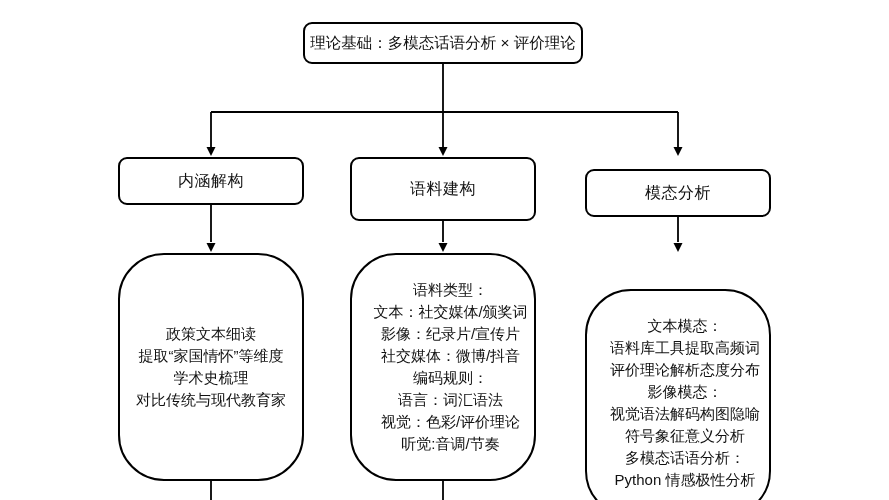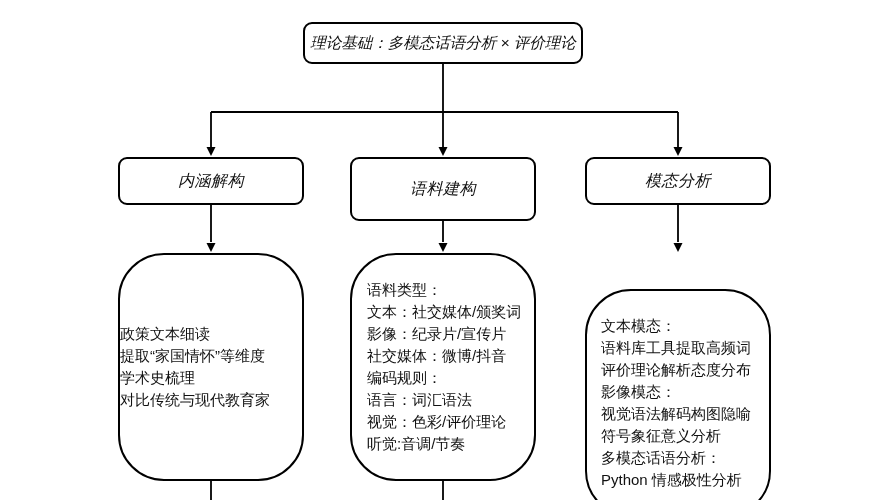--- a/index.html
+++ b/index.html
@@ -7,30 +7,30 @@
     position:relative;width:889px;height:500px;background:#ffffff;
     font-family:"Liberation Sans",sans-serif;color:#111111;overflow:hidden;
   }
   .lines-svg{position:absolute;left:0;top:0;width:889px;height:500px;}
   .node{
     position:absolute;box-sizing:border-box;background:#ffffff;
     border:2px solid #000000;
   }
   .node-label-box{
     display:flex;align-items:center;justify-content:center;
-    border-radius:9px;font-size:16px;letter-spacing:0.5px;font-style:italic;
+    border-radius:9px;font-size:16px;letter-spacing:0.5px;
   }
   .root-box{
     left:303px;top:22px;width:280px;height:42px;font-size:15.5px;letter-spacing:0;
   }
   .branch-1{left:118px;top:157px;width:186px;height:48px;}
   .branch-2{left:350px;top:157px;width:186px;height:64px;}
-  .branch-3{left:585px;top:157px;width:186px;height:48px;}
+  .branch-3{left:585px;top:169px;width:186px;height:48px;}
   .detail-box{
-    border-radius:46px;top:253px;height:228px;
+    border-radius:46px;top:253px;height:228px;text-align:center;
   }
   .detail-1{left:118px;width:186px;}
   .detail-2{left:350px;width:186px;}
   .detail-3{left:585px;width:186px;margin-top:36px;}
   .detail-lines{
     position:absolute;left:0;top:0;right:0;
     font-size:15px;line-height:22px;white-space:nowrap;
   }
   .detail-1 .detail-lines{padding:68px 0 0 0;}
   .detail-2 .detail-lines{padding:24px 0 0 15px;}

